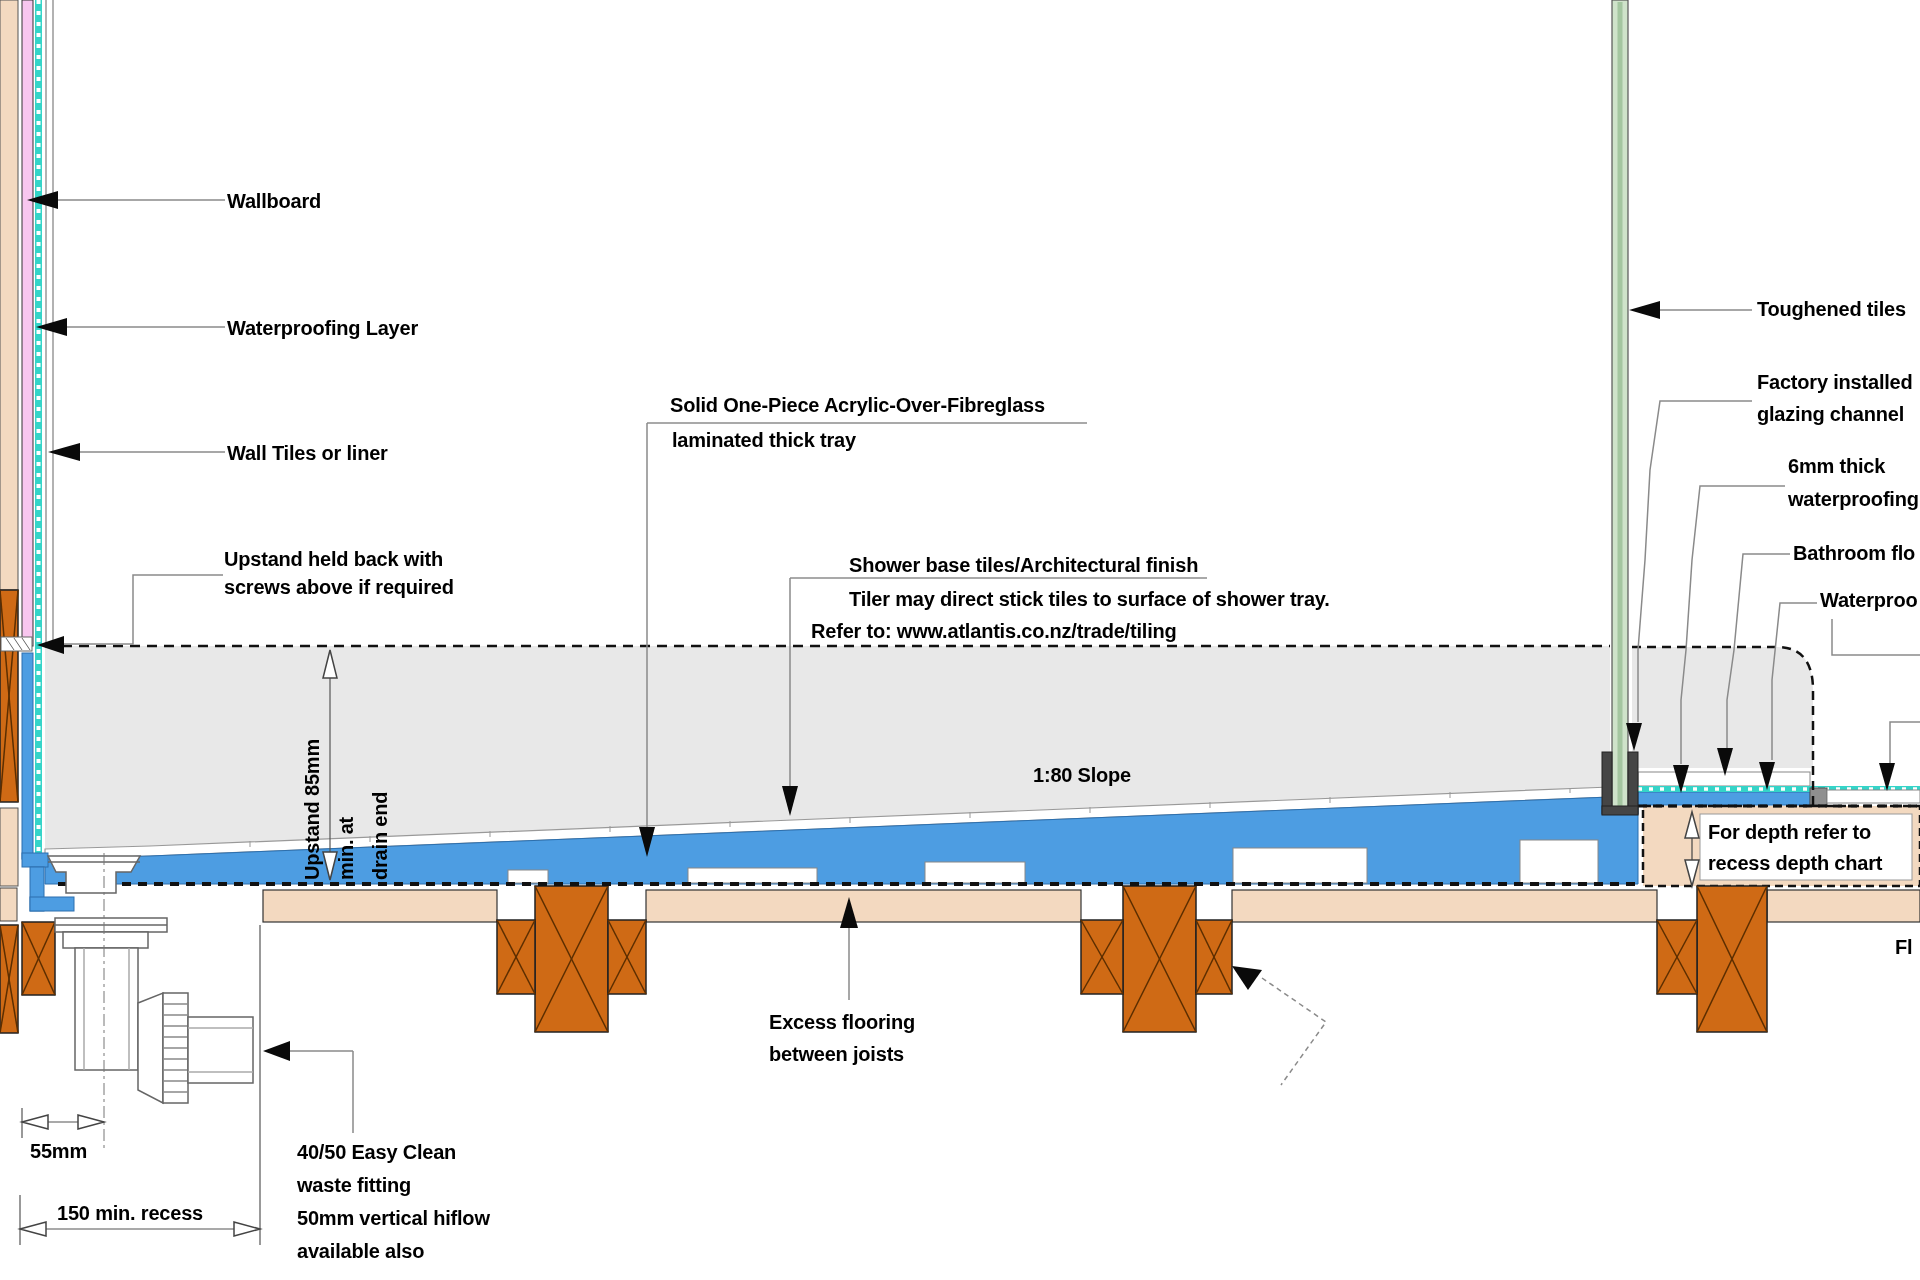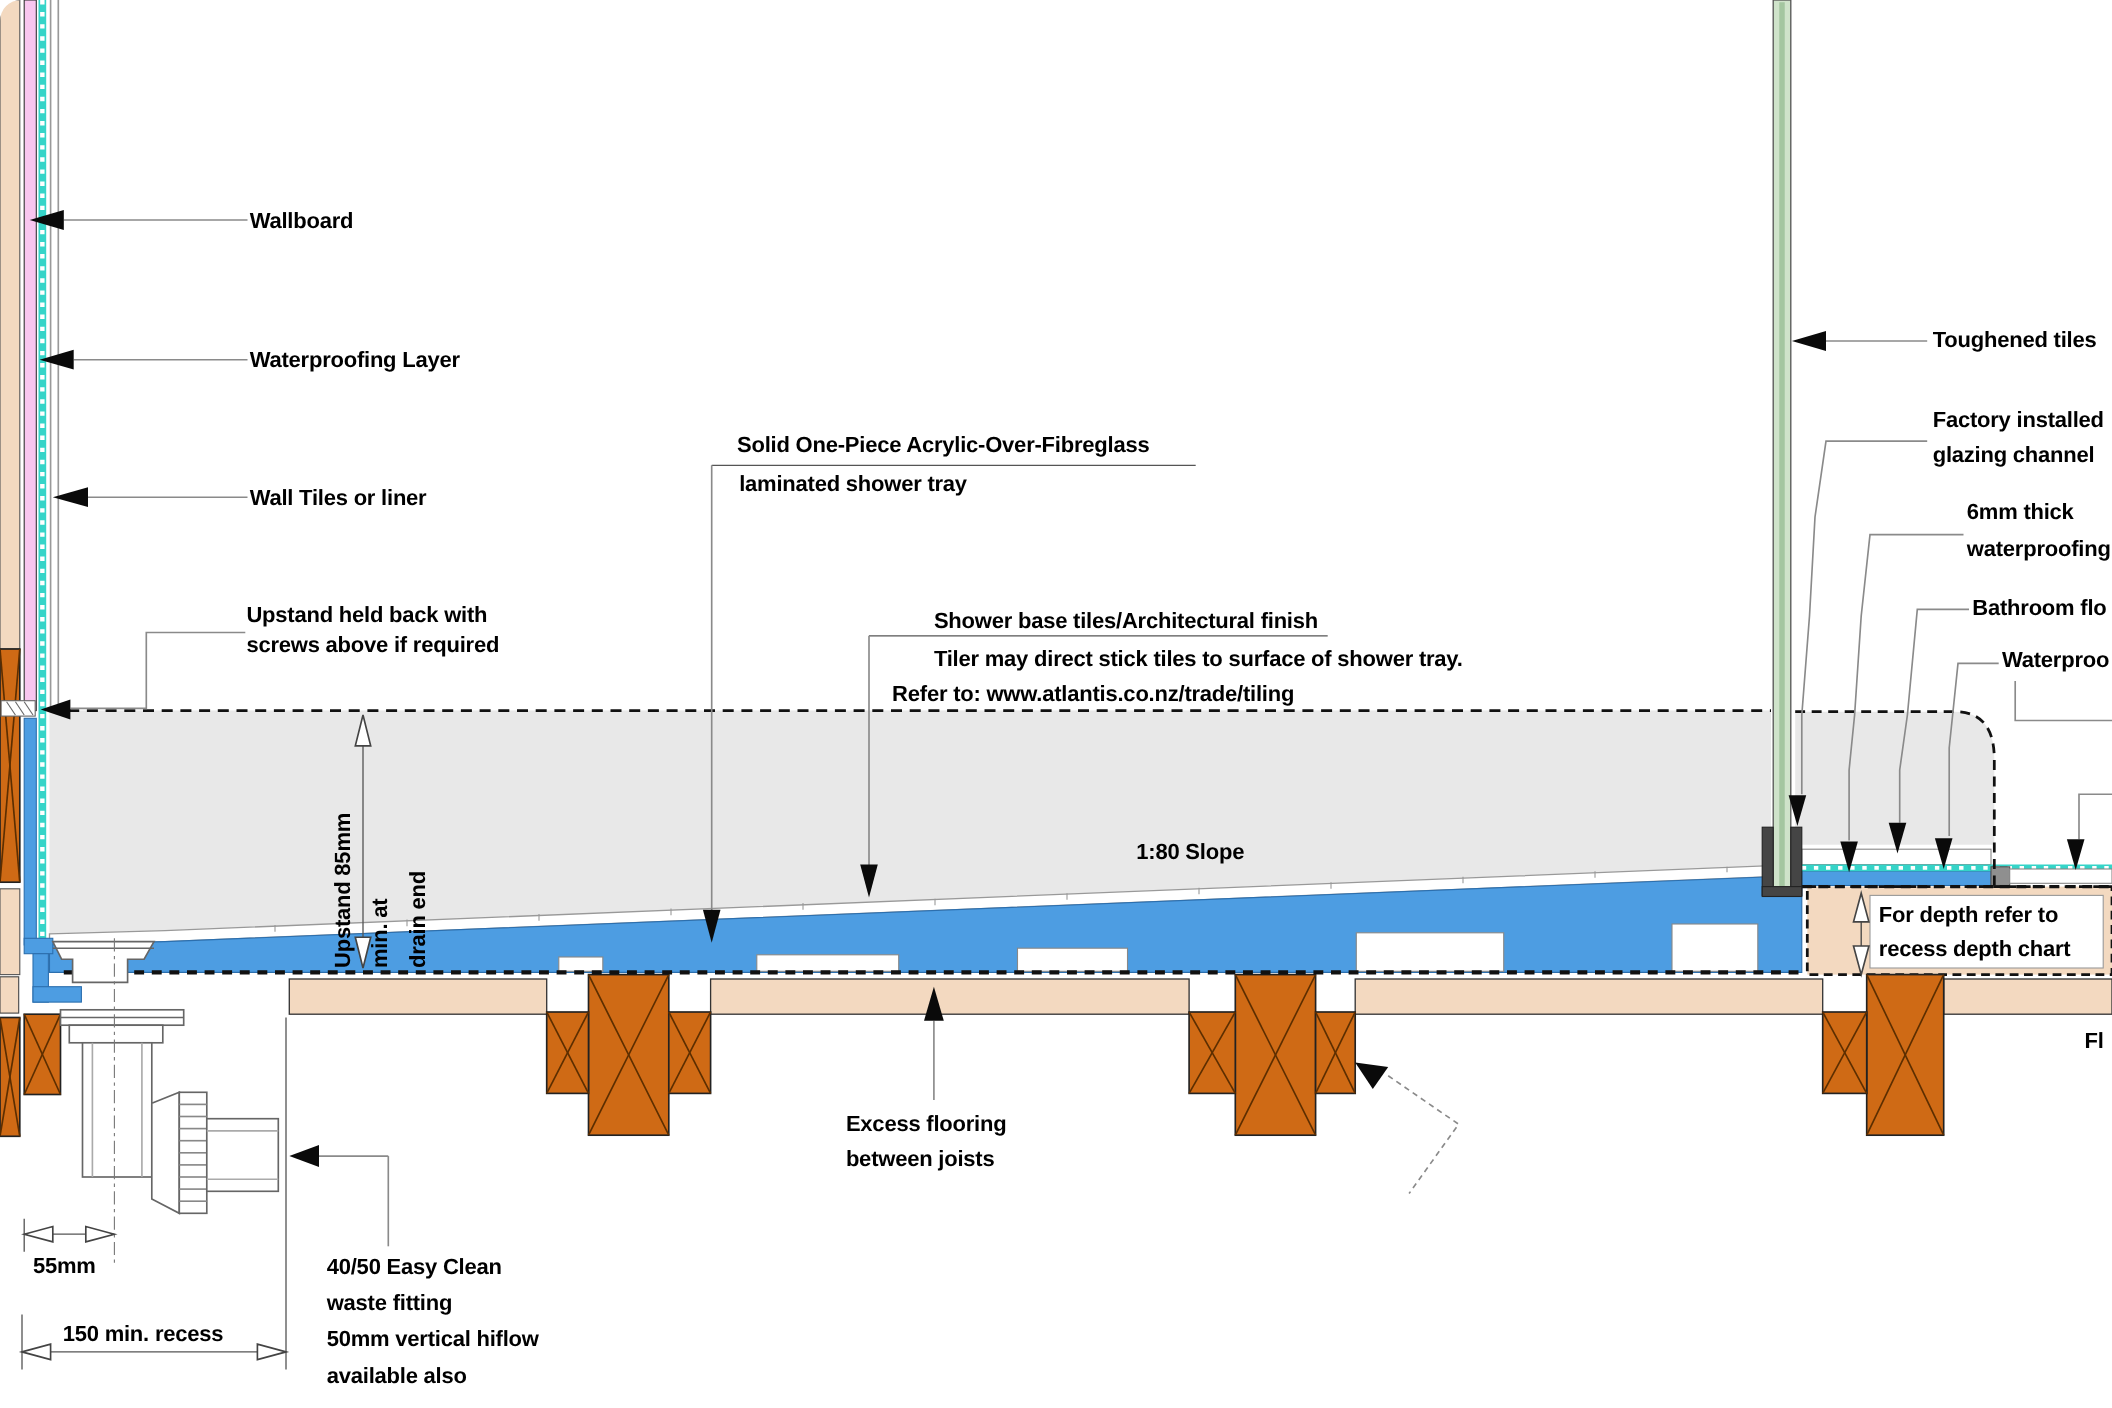--- a/index.html
+++ b/index.html
@@ -1,17 +1,17 @@
 <!DOCTYPE html>
 <html><head>
 <meta charset="utf-8">
 <style>
   html,body{margin:0;padding:0;background:#fff;}
   #canvas{position:relative;width:1920px;height:1280px;overflow:hidden;background:#fff;
-          font-family:"Liberation Sans",sans-serif;border-radius:19px;}
+          font-family:"Liberation Sans",sans-serif;}
   svg{position:absolute;left:0;top:0;}
   .lbl{position:absolute;font-size:20px;font-weight:700;color:#000;line-height:27px;
        white-space:pre-line;letter-spacing:-0.2px;}
   .lh28{line-height:28px}.lh31{line-height:31px}.lh32{line-height:32px}
   .lh33{line-height:33px}.lh34{line-height:34px}.lh38{line-height:38px}
   .rot{transform:rotate(-90deg);}
 </style>
 </head>
 <body>
 
@@ -244,21 +244,21 @@
     <polygon points="260,1229 234,1222 234,1236"></polygon>
   </g>
 </svg>
 
 <div class="lbl" style="left:227px;top:188px">Wallboard</div>
 <div class="lbl" style="left:227px;top:315px">Waterproofing Layer</div>
 <div class="lbl" style="left:227px;top:440px">Wall Tiles or liner</div>
 <div class="lbl" style="left:670px;top:392px">Solid One-Piece Acrylic-Over-Fibreglass</div>
 <div class="lbl lh28" style="left:224px;top:545px">Upstand held back with
 screws above if required</div>
-<div class="lbl" style="left:672px;top:427px">laminated shower tray</div>
+<div class="lbl" style="left:672px;top:427px">laminated thick tray</div>
 <div class="lbl" style="left:849px;top:552px">Shower base tiles/Architectural finish</div>
 <div class="lbl" style="left:849px;top:586px">Tiler may direct stick tiles to surface of shower tray.</div>
 <div class="lbl" style="left:811px;top:618px">Refer to: www.atlantis.co.nz/trade/tiling</div>
 <div class="lbl" style="left:1033px;top:762px">1:80 Slope</div>
 <div class="lbl lh34 rot" style="left:235px;top:715px;width:225px;height:105px">Upstand 85mm
 min. at
 drain end</div>
 <div class="lbl" style="left:1757px;top:296px">Toughened tiles</div>
 <div class="lbl lh32" style="left:1757px;top:366px">Factory installed
 glazing channel</div>

